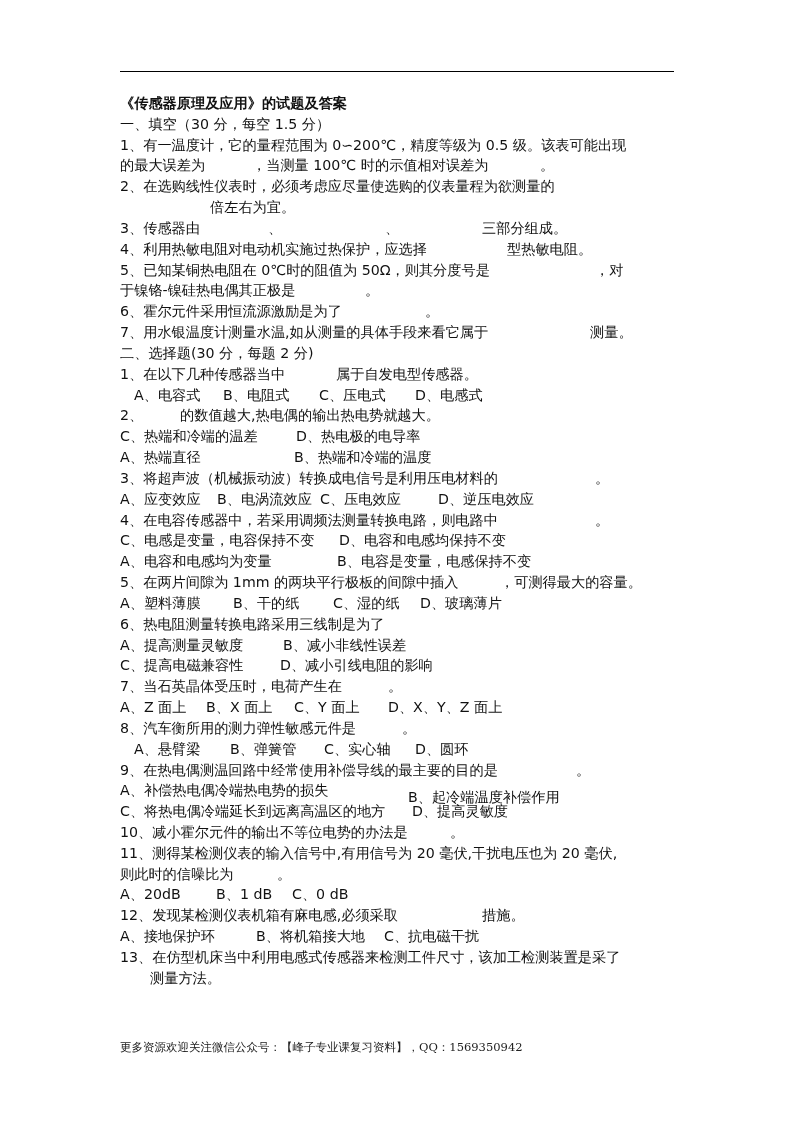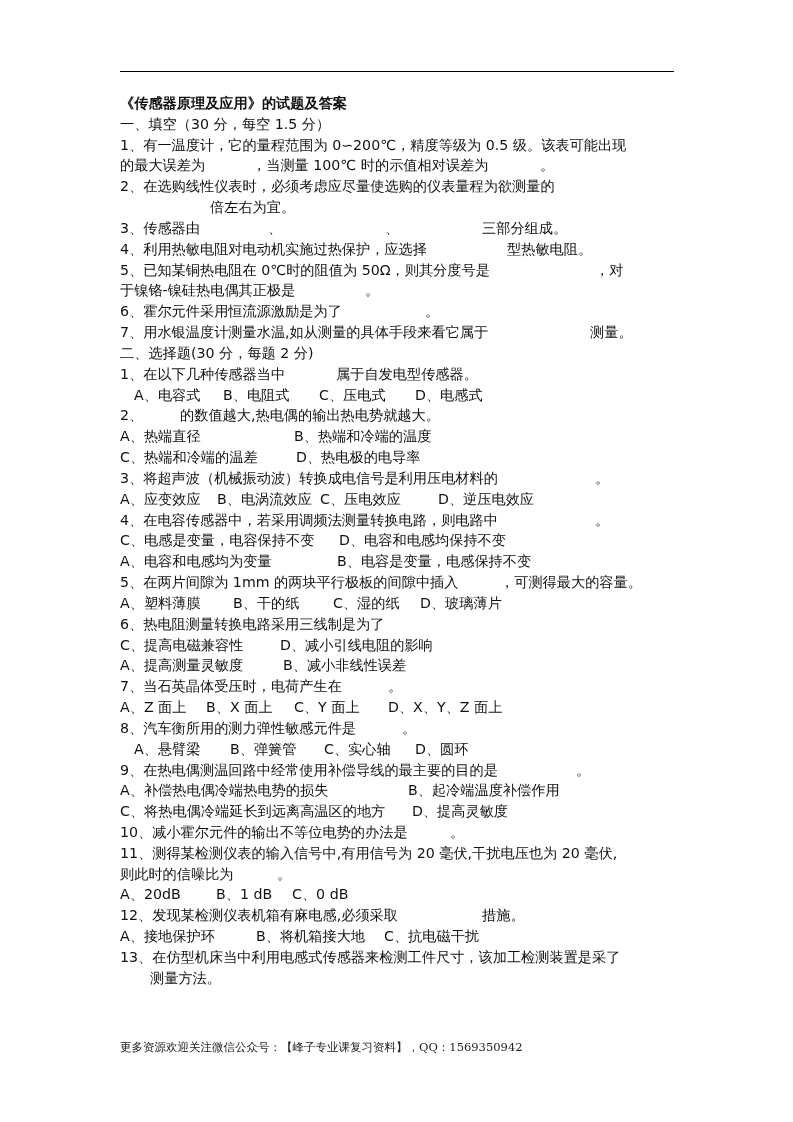--- a/index.html
+++ b/index.html
@@ -98,26 +98,26 @@
           <span class="seg" style="left: 199px;">C、压电式</span>
           <span class="seg" style="left: 295px;">D、电感式</span>
         </div>
       </div>
       <div>
         <div class="line">
           <span class="seg" style="left: 0px;">2、</span>
           <span class="seg" style="left: 60px;">的数值越大,热电偶的输出热电势就越大。</span>
         </div>
         <div class="line">
+          <span class="seg" style="left: 0px;">C、热端和冷端的温差</span>
+          <span class="seg" style="left: 176px;">D、热电极的电导率</span>
+        </div>
+        <div class="line">
           <span class="seg" style="left: 0px;">A、热端直径</span>
           <span class="seg" style="left: 174px;">B、热端和冷端的温度</span>
-        </div>
-        <div class="line">
-          <span class="seg" style="left: 0px;">C、热端和冷端的温差</span>
-          <span class="seg" style="left: 176px;">D、热电极的电导率</span>
         </div>
       </div>
       <div>
         <div class="line">
           <span class="seg" style="left: 0px;">3、将超声波（机械振动波）转换成电信号是利用压电材料的</span>
           <span class="seg" style="left: 475px;">。</span>
         </div>
         <div class="line">
           <span class="seg" style="left: 0px;">A、应变效应</span>
           <span class="seg" style="left: 97px;">B、电涡流效应</span>
@@ -149,26 +149,26 @@
           <span class="seg" style="left: 113px;">B、干的纸</span>
           <span class="seg" style="left: 213px;">C、湿的纸</span>
           <span class="seg" style="left: 300px;">D、玻璃薄片</span>
         </div>
       </div>
       <div>
         <div class="line">
           <span class="seg" style="left: 0px;">6、热电阻测量转换电路采用三线制是为了</span>
         </div>
         <div class="line">
+          <span class="seg" style="left: 0px;">A、提高测量灵敏度</span>
+          <span class="seg" style="left: 163px;">B、减小非线性误差</span>
+        </div>
+        <div class="line">
           <span class="seg" style="left: 0px;">C、提高电磁兼容性</span>
           <span class="seg" style="left: 160px;">D、减小引线电阻的影响</span>
-        </div>
-        <div class="line">
-          <span class="seg" style="left: 0px;">A、提高测量灵敏度</span>
-          <span class="seg" style="left: 163px;">B、减小非线性误差</span>
         </div>
       </div>
       <div>
         <div class="line">
           <span class="seg" style="left: 0px;">7、当石英晶体受压时，电荷产生在</span>
           <span class="seg" style="left: 268px;">。</span>
         </div>
         <div class="line">
           <span class="seg" style="left: 0px;">A、Z 面上</span>
           <span class="seg" style="left: 86px;">B、X 面上</span>
@@ -188,21 +188,21 @@
           <span class="seg" style="left: 295px;">D、圆环</span>
         </div>
       </div>
       <div>
         <div class="line">
           <span class="seg" style="left: 0px;">9、在热电偶测温回路中经常使用补偿导线的最主要的目的是</span>
           <span class="seg" style="left: 456px;">。</span>
         </div>
         <div class="line">
           <span class="seg" style="left: 0px;">A、补偿热电偶冷端热电势的损失</span>
-          <span class="seg" style="left: 288px;">B、起冷端温度补偿作用</span>
+          <span class="seg" style="left: 288px; margin-top: 7px;">B、起冷端温度补偿作用</span>
         </div>
         <div class="line">
           <span class="seg" style="left: 0px;">C、将热电偶冷端延长到远离高温区的地方</span>
           <span class="seg" style="left: 292px;">D、提高灵敏度</span>
         </div>
       </div>
       <div>
         <div class="line">
           <span class="seg" style="left: 0px;">10、减小霍尔元件的输出不等位电势的办法是</span>
           <span class="seg" style="left: 330px;">。</span>

